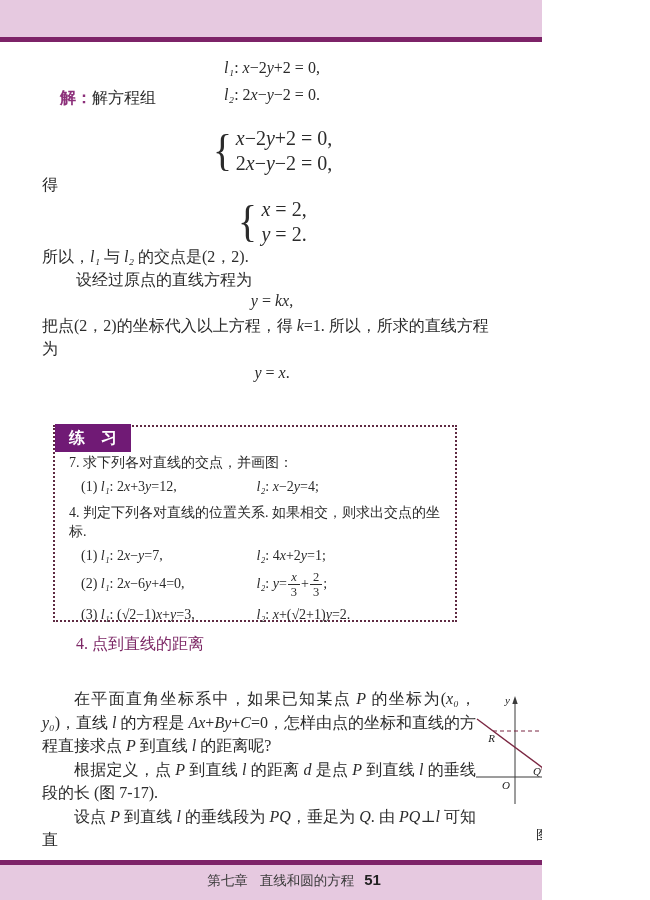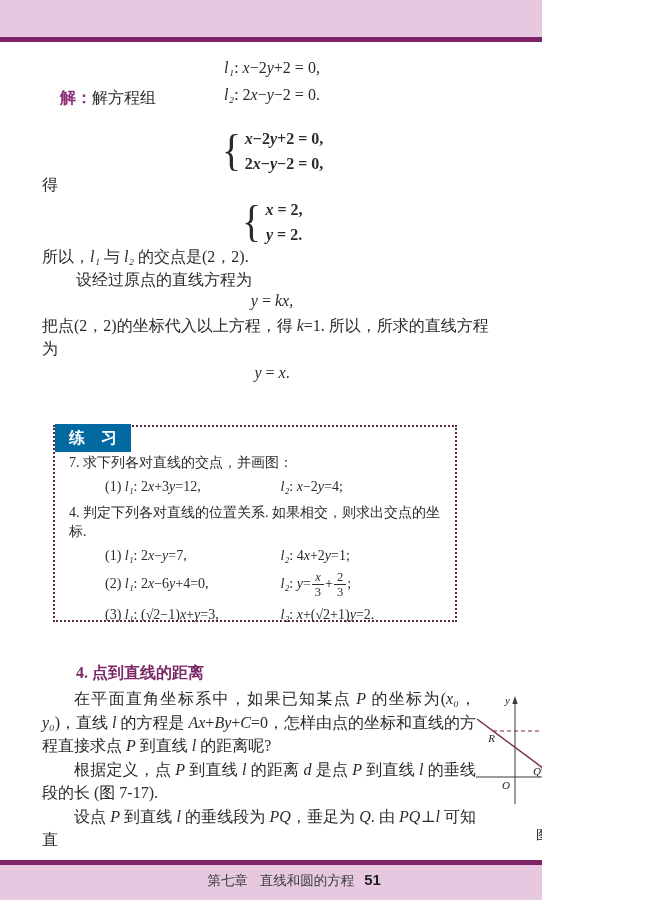--- a/index.html
+++ b/index.html
@@ -21,52 +21,52 @@
   .abs{position:absolute;}
   .body-line{font-size:16px;line-height:23px;}
   .ceq{left:42px;width:460px;text-align:center;font-size:16px;}
   .eq-pair{top:54px;line-height:27px;}
   .solve-line{top:86px;left:60px;}
   .solve-label{color:#8c2f7a;font-weight:bold;}
   .sys{left:42px;width:460px;display:flex;justify-content:center;align-items:center;}
   .sys1{top:126px;}
   .sys2{top:197px;}
   .brace{font-size:44px;font-weight:100;line-height:1;margin-right:3px;transform:scaleX(.9);}
-  .sys-lines{text-align:center;font-size:16px;line-height:25px;font-weight:bold;}
+  .sys-lines{text-align:center;font-size:20px;line-height:25px;}
   .get-line{top:173px;left:42px;}
   .concl{top:245px;left:42px;}
   .setup{top:268px;left:76px;}
   .eq-ykx{top:292px;}
   .subst{top:314px;left:42px;width:575px;}
   .wei{top:337px;left:42px;}
   .eq-yx{top:364px;}
 
   
   .mmath i{font-style:italic;}
 
   
   .ex-box{
     position:absolute;top:425px;left:53px;width:404px;height:197px;
     border:2px dotted #5e2a42;box-sizing:border-box;
   }
   .ex-badge{
-    position:absolute;top:-3px;left:0px;background:#0369a1;color:#fff;
+    position:absolute;top:-3px;left:0px;background:#701a75;color:#fff;
     font-weight:bold;font-size:16px;padding:4px 14px 5px 14px;line-height:1.2;
   }
   .ex-content{padding:26px 8px 4px 14px;font-size:14px;}
   .ex-title{line-height:19px;}
   .ex-title.second{margin-top:7px;}
   .ex-row{margin-top:5px;padding-left:12px;line-height:19px;}
-  .ex-row .col1{display:inline-block;width:172px;margin-left:24px;}
+  .ex-row .col1{display:inline-block;width:172px;}
   .frac{display:inline-block;text-align:center;vertical-align:middle;font-size:12.5px;line-height:1.15;margin:0 1px;}
   .frac .fn{display:block;border-bottom:1px solid #2b2b2b;padding:0 3px;}
   .frac .fd{display:block;padding:0 3px;}
 
   
-  .sec4-heading{top:663px;left:76px;font-size:16px;font-weight:bold;color:#7c2765;}
+  .sec4-heading{top:634px;left:76px;font-size:16px;font-weight:normal;color:#7c2765;}
   .sec4-body{top:687px;left:42px;width:606px;display:flex;}
   .sec4-text{width:434px;font-size:16px;line-height:23.5px;text-align:justify;}
   .sec4-text p{margin:0;text-indent:2em;}
   .sec4-figure{width:172px;padding-top:5px;}
   .fig-caption{width:160px;text-align:center;font-size:13px;margin-top:2px;color:#222;}
   svg text{font-family:"Liberation Serif","DejaVu Serif",serif;font-style:italic;fill:#1c1c1c;}
 </style>
 </head>
 <body>
 

